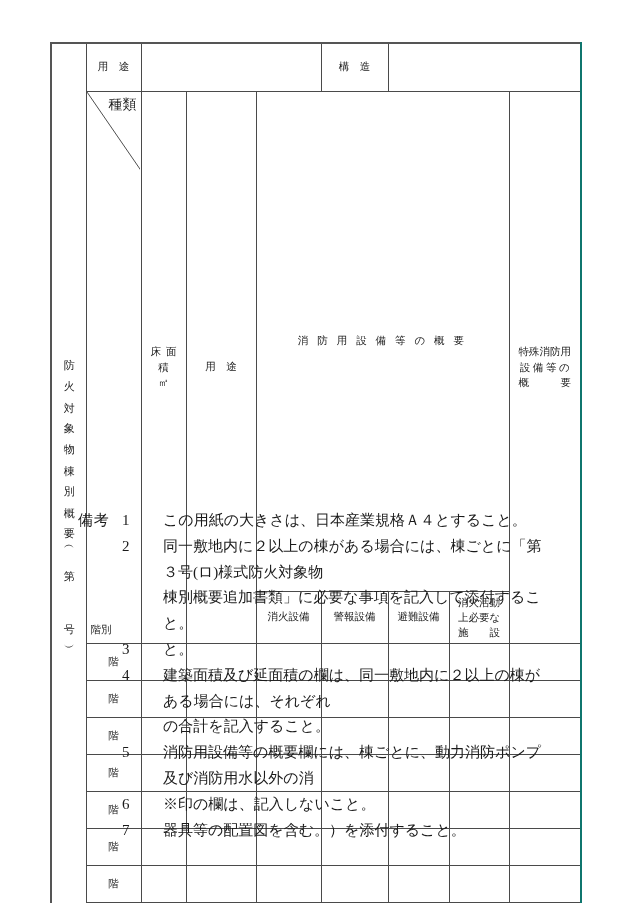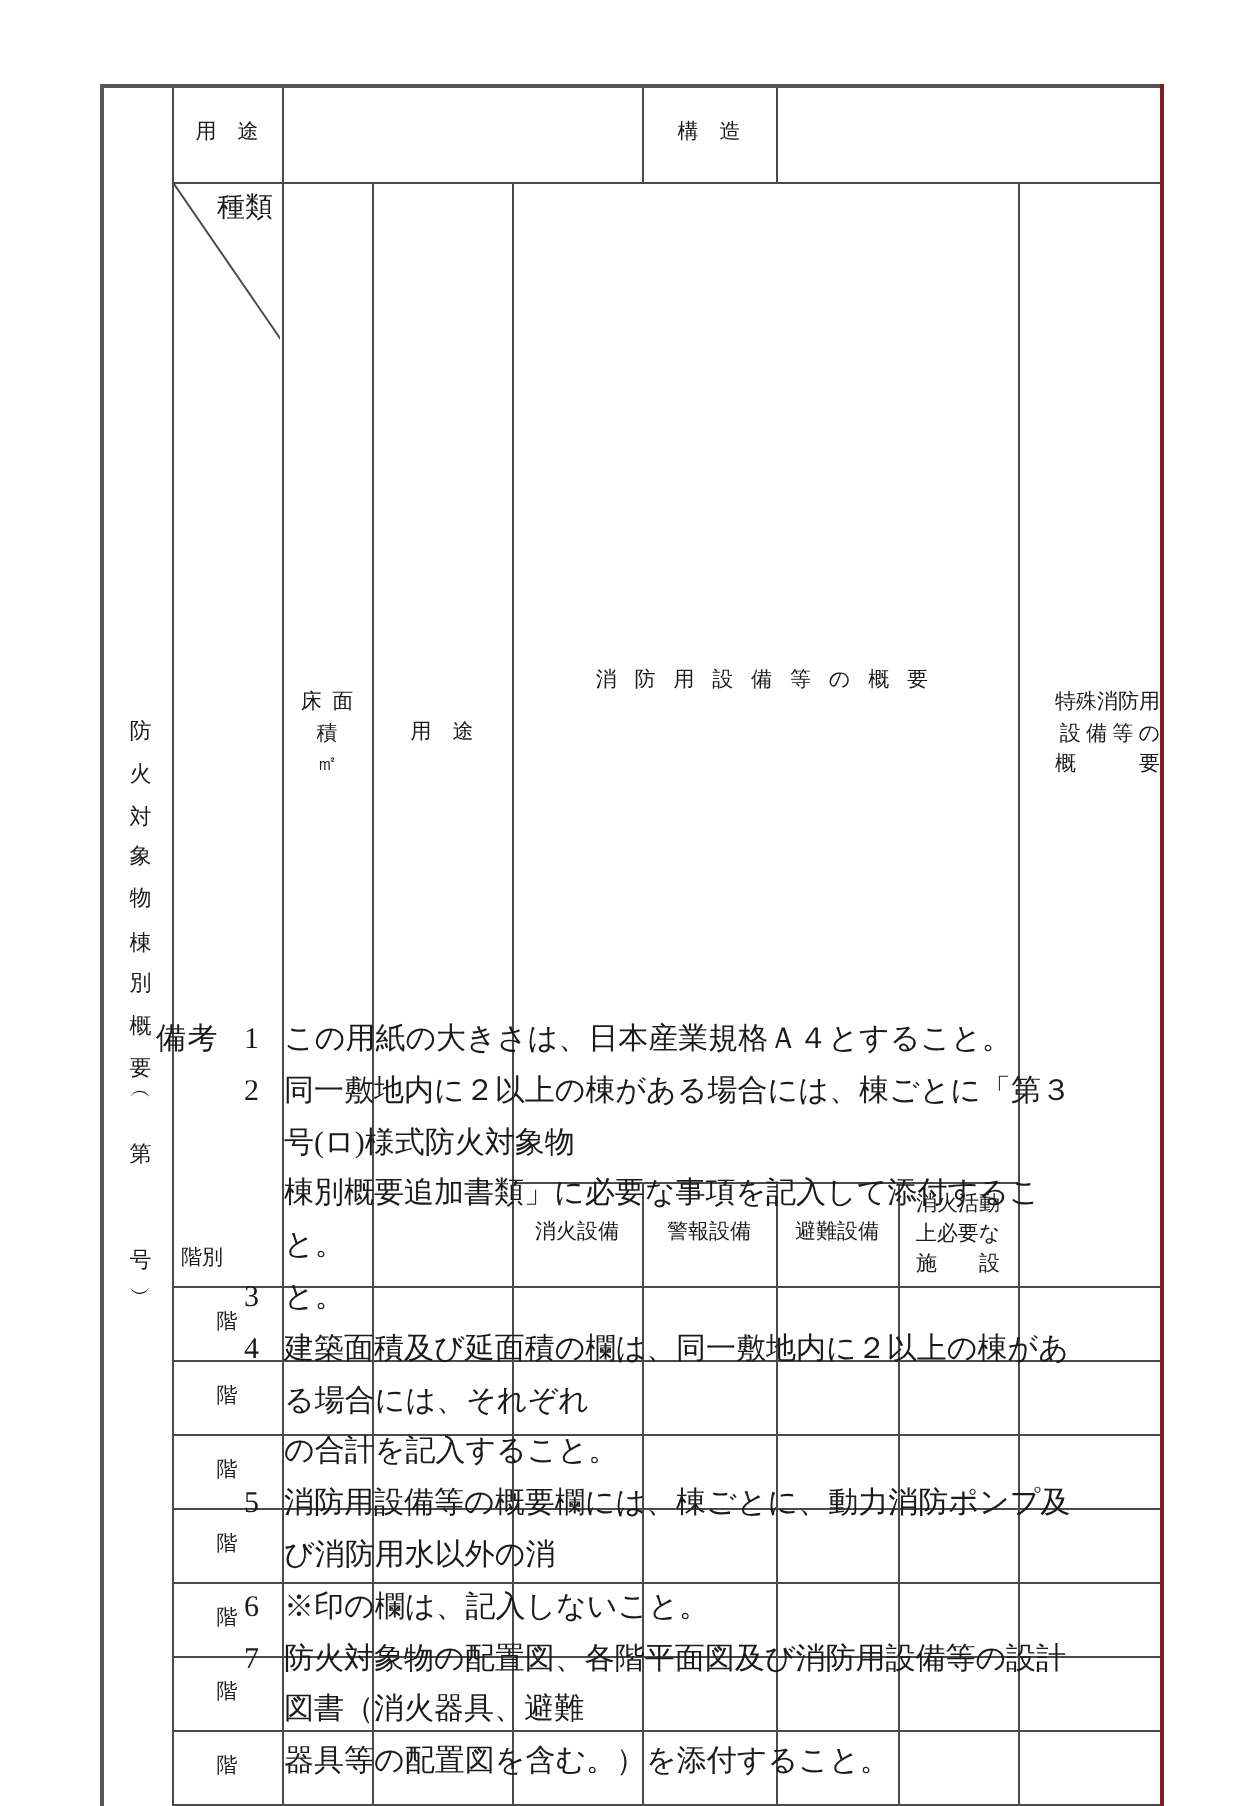--- a/index.html
+++ b/index.html
@@ -26,21 +26,21 @@
   #form-table td {
     border: 1px solid #4a4a4a;
     padding: 0;
     text-align: center;
     vertical-align: middle;
     font-size: 10.5px;
     line-height: 1.35;
     color: #1a1a1a;
   }
   #form-table .outer-l { border-left: 2px solid #555; }
-  #form-table .outer-r { border-right: 2px solid #7f1d1d; text-align: right; }
+  #form-table .outer-r { border-right: 2px solid #0f766e; }
   #form-table .outer-t { border-top: 2px solid #555; }
   #form-table .outer-b { border-bottom: 2px solid #555; }
 
   
   .vcell {
     position: relative;
   }
   .vtext {
     writing-mode: vertical-rl;
     text-orientation: upright;
@@ -105,20 +105,21 @@
     align-items: flex-start;
   }
   #remarks .rk-num {
     width: 20px;
     flex: 0 0 20px;
     text-align: left;
   }
   #remarks .rk-body {
     flex: 1 1 auto;
     text-indent: 0;
+    margin-left: 21px;
   }
   #remarks .rk-body .cont { display: block; }
 </style>
 </head>
 <body>
 
 <table id="form-table">
   <colgroup>
     <col style="width:35px">
     <col style="width:55px">
@@ -304,19 +305,18 @@
     <div class="rk-item">
       <span class="rk-num">6</span>
       <span class="rk-body">
         <span class="cont">※印の欄は、記入しないこと。</span>
       </span>
     </div>
 
     <div class="rk-item">
       <span class="rk-num">7</span>
       <span class="rk-body">
-        <span class="cont">防火対象物の配置図、各階平面図及び消防用設備等の設計図書（消火器具、避難</span>
         <span class="cont">器具等の配置図を含む。）を添付すること。</span>
       </span>
     </div>
 
   </div>
 </div>
 
 </body></html>

